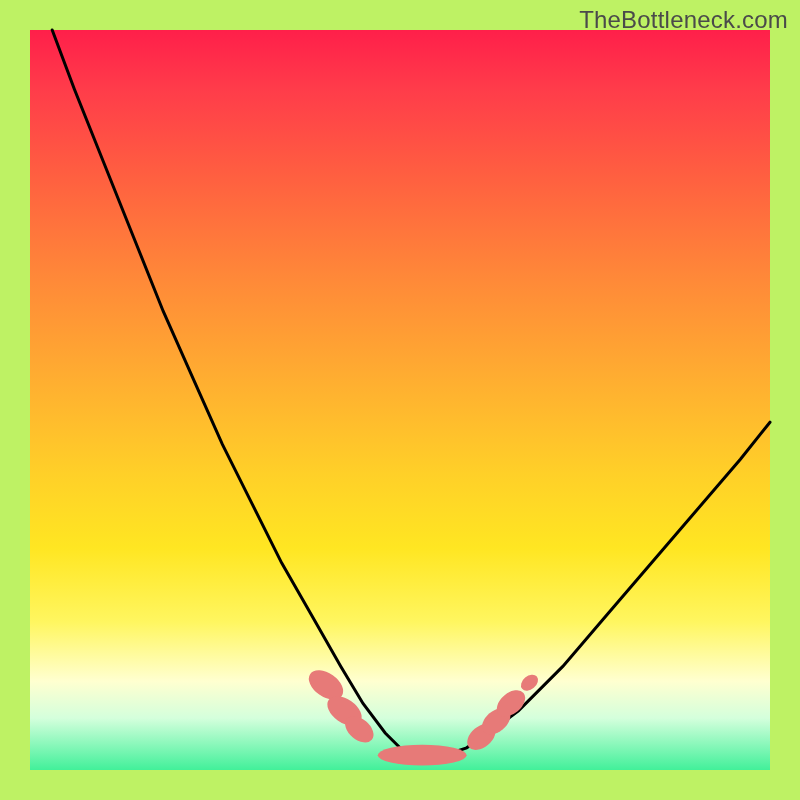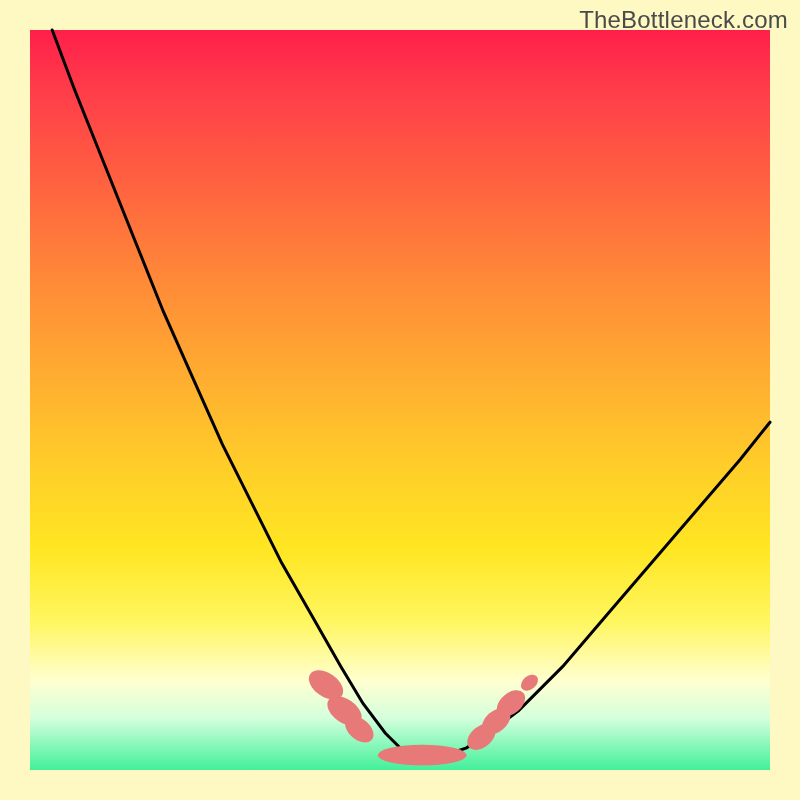--- a/index.html
+++ b/index.html
@@ -7,21 +7,21 @@
     padding: 0;
     width: 800px;
     height: 800px;
     overflow: hidden;
     background: #000;
     font-family: Arial, Helvetica, sans-serif;
   }
   .frame {
     position: absolute;
     inset: 0;
-    background: #fef9c3;
+    background: #bef264;
   }
   .plot-area {
     position: absolute;
     left: 30px;
     top: 30px;
     width: 740px;
     height: 740px;
     
     background: linear-gradient(to bottom,
       #ff1f4a 0%,

